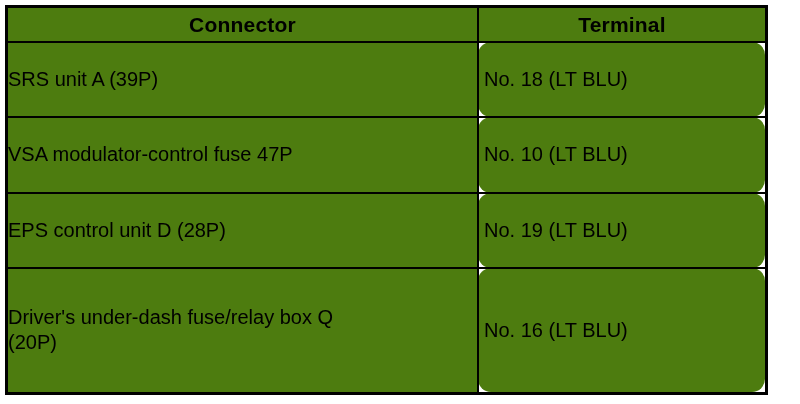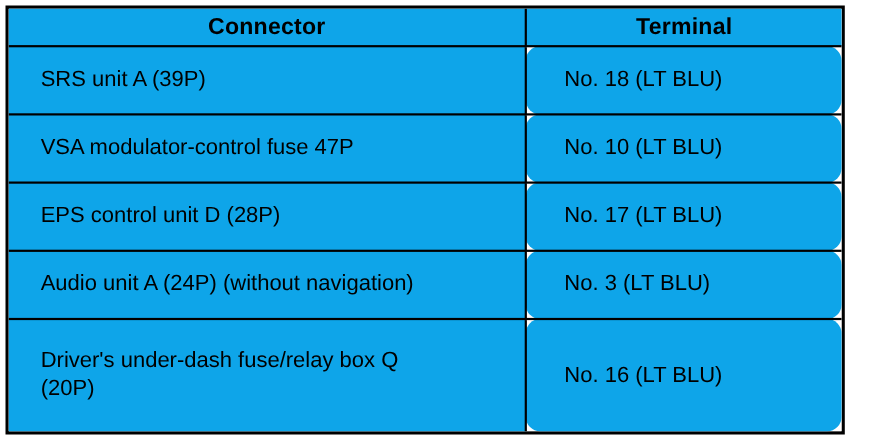--- a/index.html
+++ b/index.html
@@ -43,21 +43,21 @@
   }
 
   table.spec col.c-connector { width: 470px; }
   table.spec col.c-terminal  { width: 287px; }
 
   table.spec th,
   table.spec td {
     border: 0;
     padding: 0;
     vertical-align: middle;
-    background: #0ea5e9;
+    background: #4d7c0f;
   }
 
   
   table.spec th.col-connector,
   table.spec td.col-connector {
     border-right: 2px solid #000000;
   }
 
   
   table.spec tr.divided > th,
@@ -86,21 +86,21 @@
     padding-left: 3px;
     padding-right: 4px;
     white-space: pre-line;
   }
 
   tbody tr.single-line > td { height: 38px; }
   tbody tr.double-line > td { height: 65px; }
 
   tbody td.col-terminal { padding-left: 5px; border-radius: 13px; }
 
-  .cell-text { display: block; padding-left: 29px; }
+  .cell-text { display: block; }
 </style>
 </head>
 <body>
 
 <div id="screen">
 
   <div class="table-wrap">
     <table class="spec">
       <colgroup>
         <col class="c-connector">
@@ -121,28 +121,24 @@
         </tr>
 
         <tr class="single-line divided">
           <td class="col-connector"><span class="cell-text">VSA modulator-control fuse 47P</span></td>
           <td class="col-terminal"><span class="cell-text">No. 10 (LT BLU)</span></td>
         </tr>
 
 
         <tr class="single-line divided">
           <td class="col-connector"><span class="cell-text">EPS control unit D (28P)</span></td>
-          <td class="col-terminal"><span class="cell-text">No. 17 (LT BLU)</span></td>
+          <td class="col-terminal"><span class="cell-text">No. 19 (LT BLU)</span></td>
         </tr>
 
 
-        <tr class="single-line divided">
-          <td class="col-connector"><span class="cell-text">Audio unit A (24P) (without navigation)</span></td>
-          <td class="col-terminal"><span class="cell-text">No. 3 (LT BLU)</span></td>
-        </tr>
 
 
         <tr class="double-line">
           <td class="col-connector"><span class="cell-text">Driver's under-dash fuse/relay box Q
 (20P)</span></td>
           <td class="col-terminal"><span class="cell-text">No. 16 (LT BLU)</span></td>
         </tr>
       </tbody>
     </table>
   </div>

